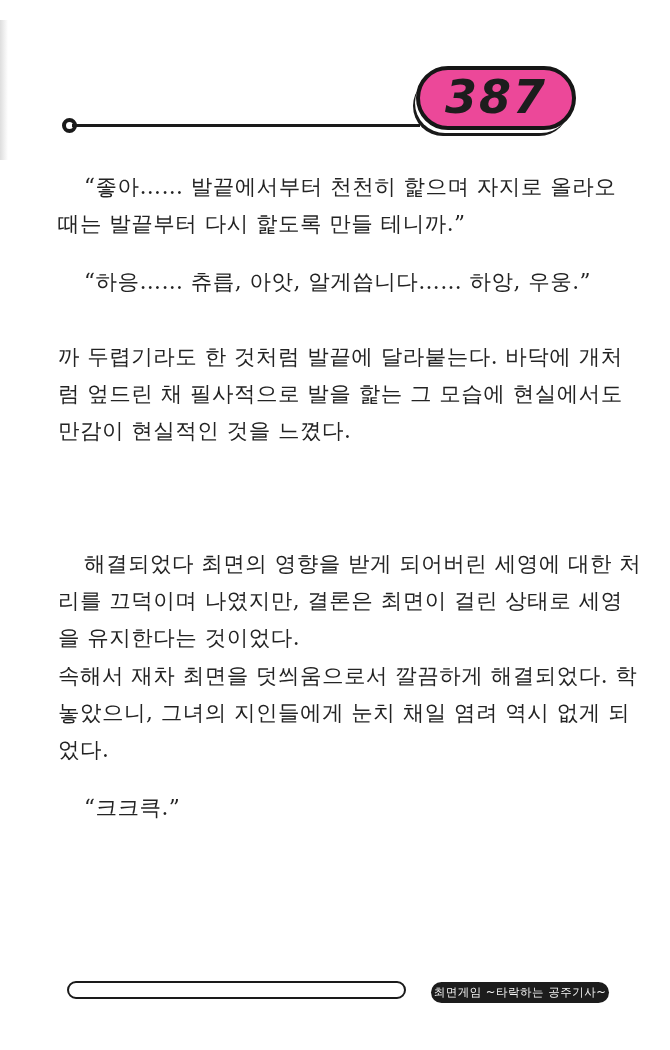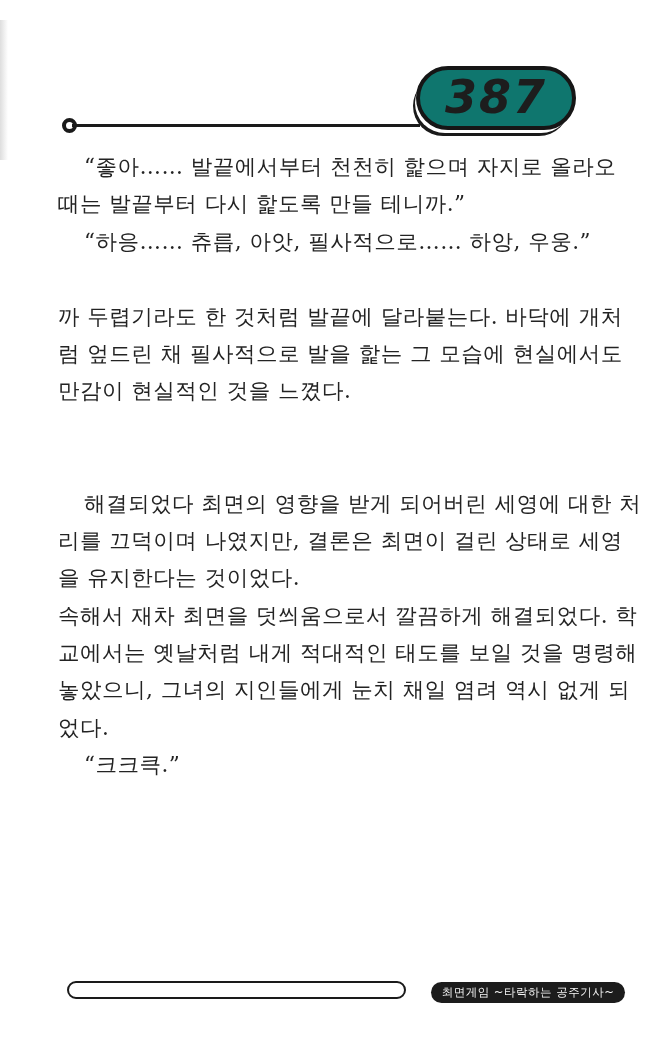--- a/index.html
+++ b/index.html
@@ -37,21 +37,21 @@
     left: 62px; top: 118px;
     width: 7px; height: 7px;
     border: 4.5px solid #1a1a1a;
     border-radius: 50%;
     background: #fff;
   }
   .page-badge {
     position: absolute;
     left: 416px; top: 66px;
     width: 152px; height: 56px;
-    background: #0f766e;
+    background: #ec4899;
     border: 4px solid #161616;
     border-radius: 32px;
     box-shadow: -3px 5px 0 -2px #ffffff, -5px 8px 0 -2px #1a1a1a;
     display: flex;
     align-items: center;
     justify-content: center;
   }
   .page-number {
     font-family: "DejaVu Sans", "Liberation Sans", sans-serif;
     font-size: 46px;
@@ -69,36 +69,36 @@
     width: 556px;
     color: #232323;
     font-size: 21.5px;
     letter-spacing: 0.5px;
   }
   .line {
     height: 37.4px;
     line-height: 30px;
     white-space: nowrap;
   }
-  .line.ind { padding-left: 26px; }
+  .line.ind { padding-left: 26px; margin-top: 20px; }
   .line.blank { height: 37.4px; }
 
   
   .footer-pill {
     position: absolute;
     left: 67px; top: 981px;
     width: 335px; height: 14px;
     border: 2px solid #1a1a1a;
     border-radius: 10px;
     background: #fff;
   }
   .series-badge {
     position: absolute;
     left: 431px; top: 982px;
-    width: 194px; height: 21px;
+    width: 178px; height: 21px;
     background: #1c1c1c;
     border-radius: 11px;
     color: #f4f4f4;
     font-family: "DejaVu Sans", "Liberation Sans", sans-serif;
     font-size: 11.5px;
     line-height: 21px;
     text-align: center;
     letter-spacing: 0.5px;
   }
 </style>
@@ -111,32 +111,31 @@
     <span class="ring"></span>
     <div class="header-rule"></div>
     <div class="page-badge">
       <span class="page-number">387</span>
     </div>
   </div>
 
   <div class="text-block">
     <div class="line ind">“좋아…… 발끝에서부터 천천히 핥으며 자지로 올라오</div>
     <div class="line">때는 발끝부터 다시 핥도록 만들 테니까.”</div>
-    <div class="line ind">“하응…… 츄릅, 아앗, 필사적으로…… 하앙, 우웅.”</div>
+    <div class="line ind">“하응…… 츄릅, 아앗, 알게씁니다…… 하앙, 우웅.”</div>
     <div class="line blank"></div>
     <div class="line">까 두렵기라도 한 것처럼 발끝에 달라붙는다. 바닥에 개처</div>
     <div class="line">럼 엎드린 채 필사적으로 발을 핥는 그 모습에 현실에서도</div>
     <div class="line">만감이 현실적인 것을 느꼈다.</div>
     <div class="line blank"></div>
     <div class="line blank"></div>
     <div class="line ind">해결되었다 최면의 영향을 받게 되어버린 세영에 대한 처</div>
     <div class="line">리를 끄덕이며 나였지만, 결론은 최면이 걸린 상태로 세영</div>
     <div class="line">을 유지한다는 것이었다.</div>
     <div class="line">속해서 재차 최면을 덧씌움으로서 깔끔하게 해결되었다. 학</div>
-    <div class="line">교에서는 옛날처럼 내게 적대적인 태도를 보일 것을 명령해</div>
     <div class="line">놓았으니, 그녀의 지인들에게 눈치 채일 염려 역시 없게 되</div>
     <div class="line">었다.</div>
     <div class="line ind">“크크큭.”</div>
   </div>
 
   <div class="footer">
     <div class="footer-pill"></div>
     <div class="series-badge">최면게임 ~타락하는 공주기사~</div>
   </div>
 

